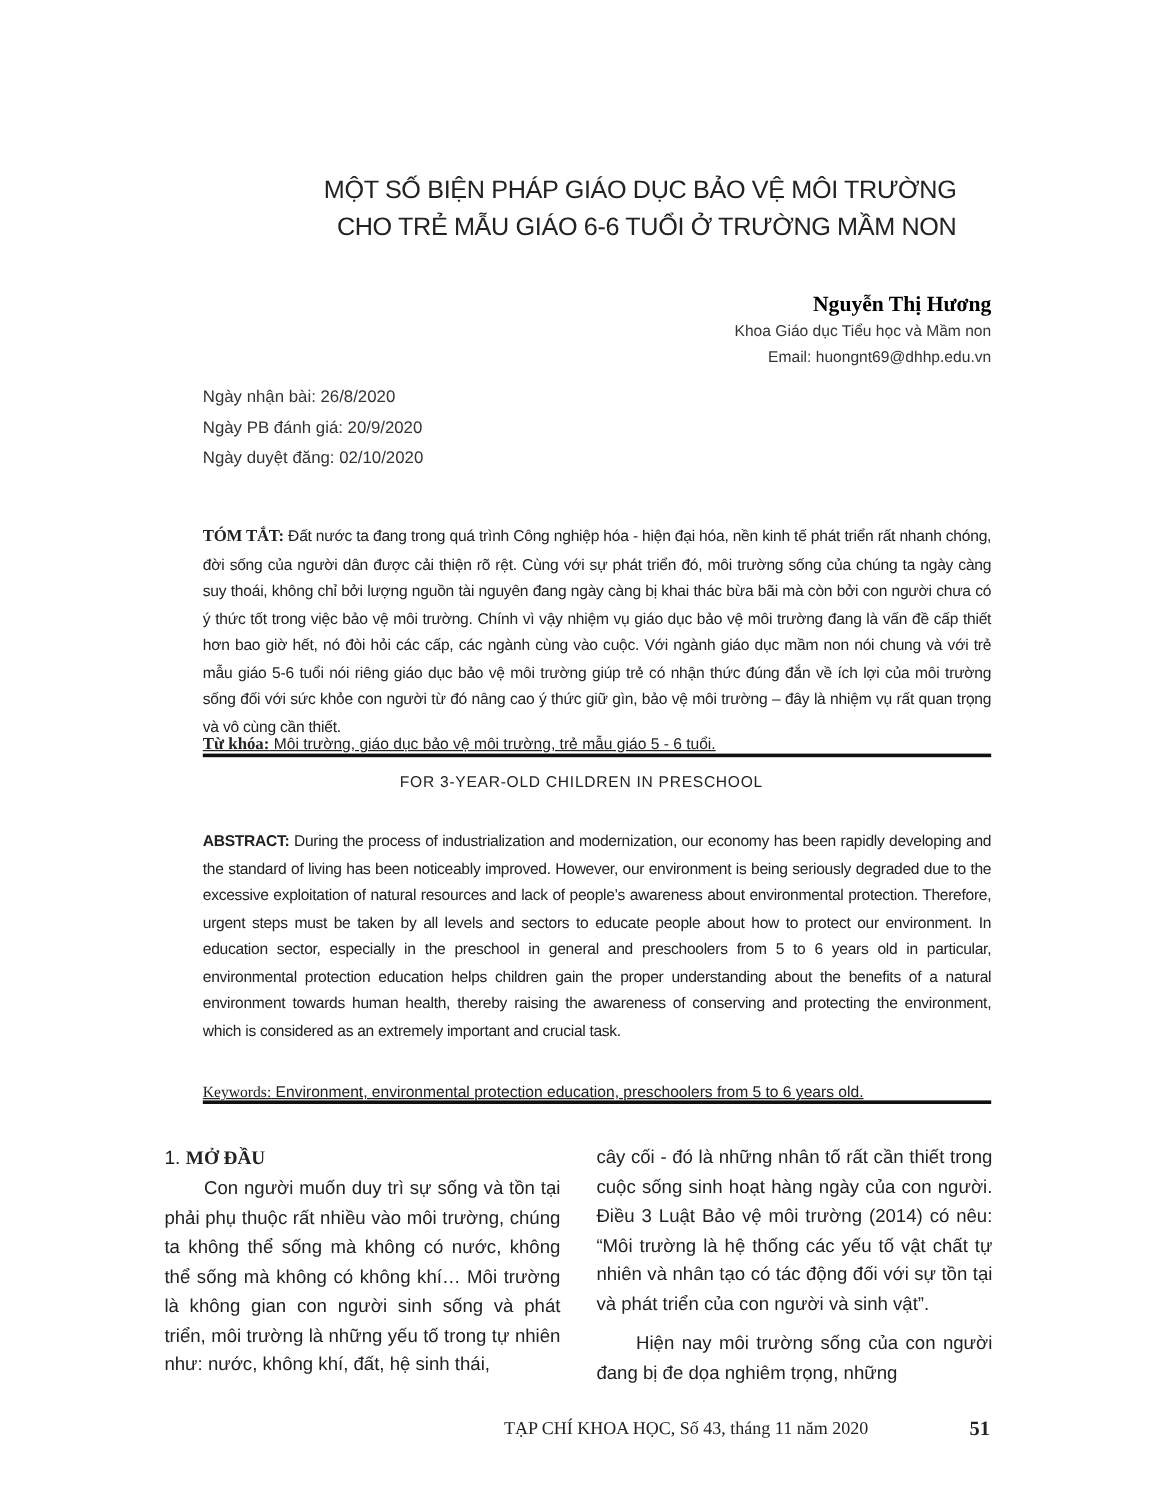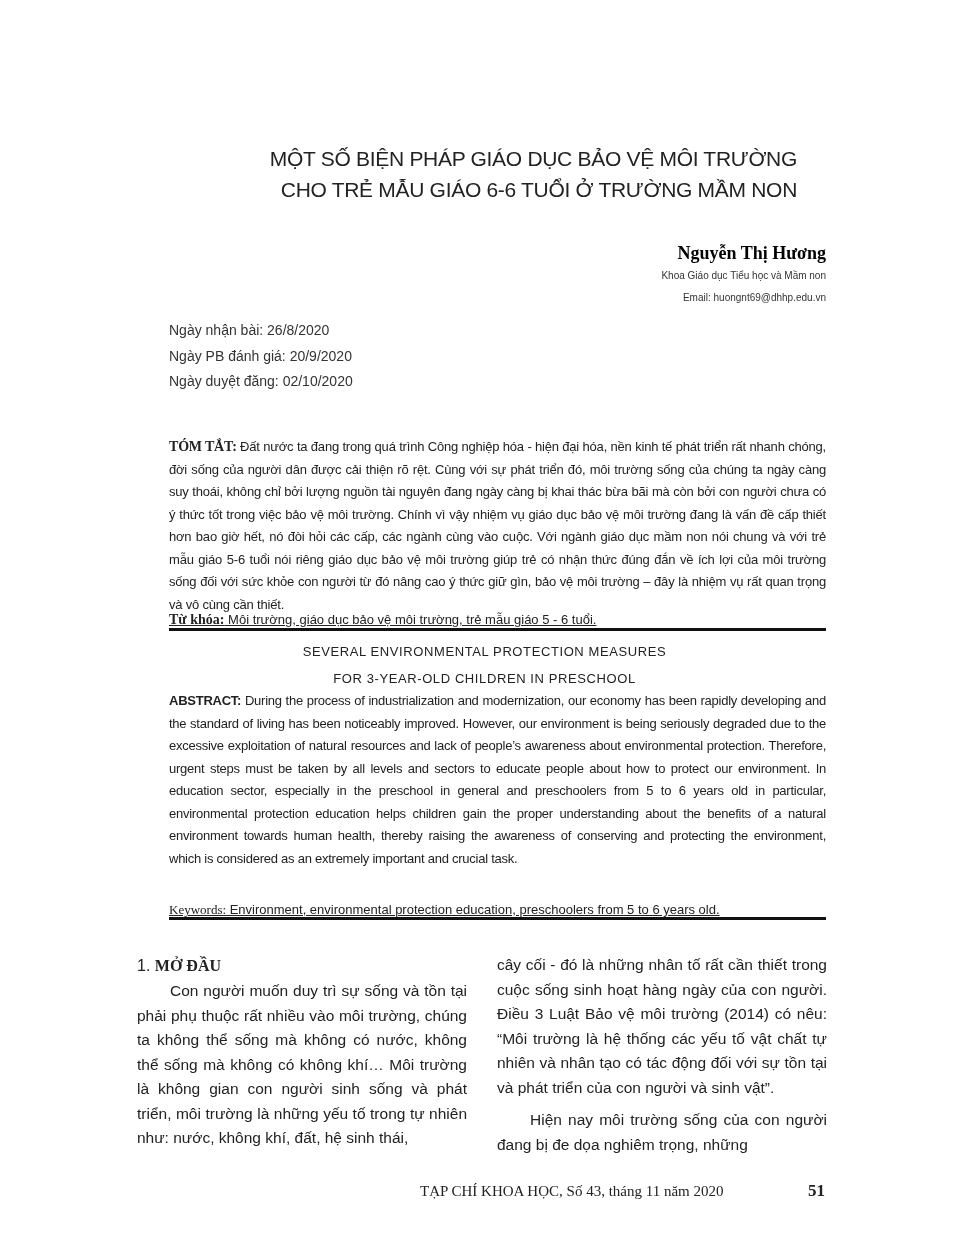--- a/index.html
+++ b/index.html
@@ -6,21 +6,21 @@
   body { width: 969px; height: 1254px; position: relative; overflow: hidden; color: #1a1a1a;
          font-family: "Liberation Sans", sans-serif; }
   .abs { position: absolute; }
 
   .title { left: 0; width: 797px; text-align: right; top: 143px; font-size: 21px; line-height: 31px;
            font-family: "Liberation Sans", sans-serif; letter-spacing: -0.3px; color: #222; }
   .title .line { display: block; }
 
   .author-block { right: 143px; top: 241px; text-align: right; }
   .author-name { font-family: "Liberation Serif", serif; font-size: 18px; font-weight: bold; line-height: 24px; display: block; color:#000000; }
-  .author-aff, .author-email { font-size: 10px; line-height: 22px; display: block; color:#333; }
+  .author-aff, .author-email { font-size: 13px; line-height: 22px; display: block; color:#333; }
 
   .dates { left: 169px; top: 318px; font-size: 14px; line-height: 25.5px; color:#333; }
   .dates div { display: block; }
 
   .abstract-vi { left: 169px; top: 424px; width: 657px; font-size: 13px; line-height: 22.5px;
                  text-align: justify; color:#222; letter-spacing: -0.2px; margin-top: 12px; }
   .label-bold { font-family: "Liberation Serif", serif; font-weight: bold; font-size: 14px; }
 
   .keywords-vi { left: 169px; top: 611px; width: 657px; font-size: 13px; line-height: 18px; color:#222; text-decoration: underline; }
   .rule { left: 169px; width: 657px; height: 3px; background: #111; }
@@ -72,21 +72,20 @@
 <div class="abs abstract-vi">
   <span class="label-bold">TÓM TẮT:</span><span> Đất nước ta đang trong quá trình Công nghiệp hóa - hiện đại hóa, nền kinh tế phát triển rất nhanh chóng, đời sống của người dân được cải thiện rõ rệt. Cùng với sự phát triển đó, môi trường sống của chúng ta ngày càng suy thoái, không chỉ bởi lượng nguồn tài nguyên đang ngày càng bị khai thác bừa bãi mà còn bởi con người chưa có ý thức tốt trong việc bảo vệ môi trường. Chính vì vậy nhiệm vụ giáo dục bảo vệ môi trường đang là vấn đề cấp thiết hơn bao giờ hết, nó đòi hỏi các cấp, các ngành cùng vào cuộc. Với ngành giáo dục mầm non nói chung và với trẻ mẫu giáo 5-6 tuổi nói riêng giáo dục bảo vệ môi trường giúp trẻ có nhận thức đúng đắn về ích lợi của môi trường sống đối với sức khỏe con người từ đó nâng cao ý thức giữ gìn, bảo vệ môi trường – đây là nhiệm vụ rất quan trọng và vô cùng cần thiết.</span>
 </div>
 
 <div class="abs keywords-vi">
   <span class="label-bold">Từ khóa:</span><span> Môi trường, giáo dục bảo vệ môi trường, trẻ mẫu giáo 5 - 6 tuổi.</span>
 </div>
 <div class="abs rule" style="top:628px;"></div>
 
 <div class="abs en-title">
-  <span class="line">SEVERAL ENVIRONMENTAL PROTECTION MEASURES</span>
   <span class="line">FOR 3-YEAR-OLD CHILDREN IN PRESCHOOL</span>
 </div>
 
 <div class="abs abstract-en">
   <span class="lbl">ABSTRACT:</span><span> During the process of industrialization and modernization, our economy has been rapidly developing and the standard of living has been noticeably improved. However, our environment is being seriously degraded due to the excessive exploitation of natural resources and lack of people’s awareness about environmental protection. Therefore, urgent steps must be taken by all levels and sectors to educate people about how to protect our environment. In education sector, especially in the preschool in general and preschoolers from 5 to 6 years old in particular, environmental protection education helps children gain the proper understanding about the benefits of a natural environment towards human health, thereby raising the awareness of conserving and protecting the environment, which is considered as an extremely important and crucial task.</span>
 </div>
 
 <div class="abs keywords-en">
   <span class="lbl">Keywords:</span><span> Environment, environmental protection education, preschoolers from 5 to 6 years old.</span>
 </div>

